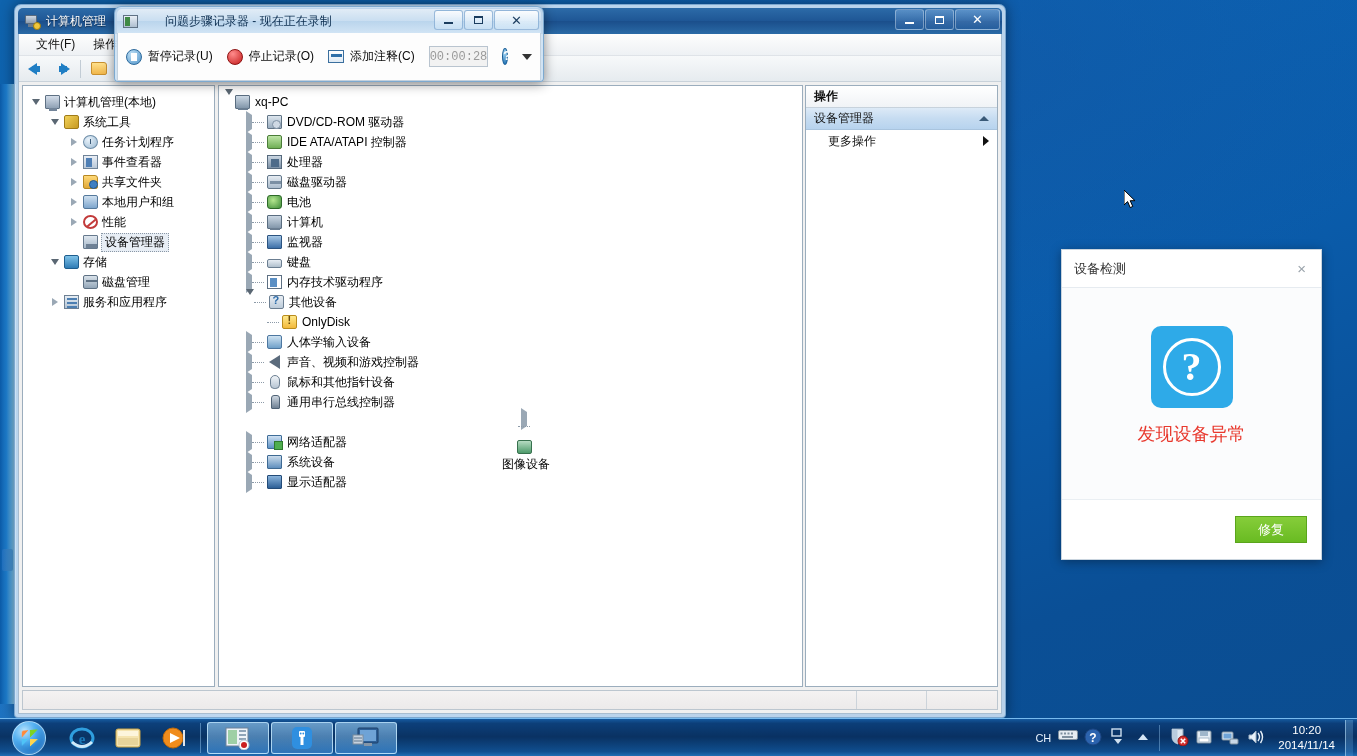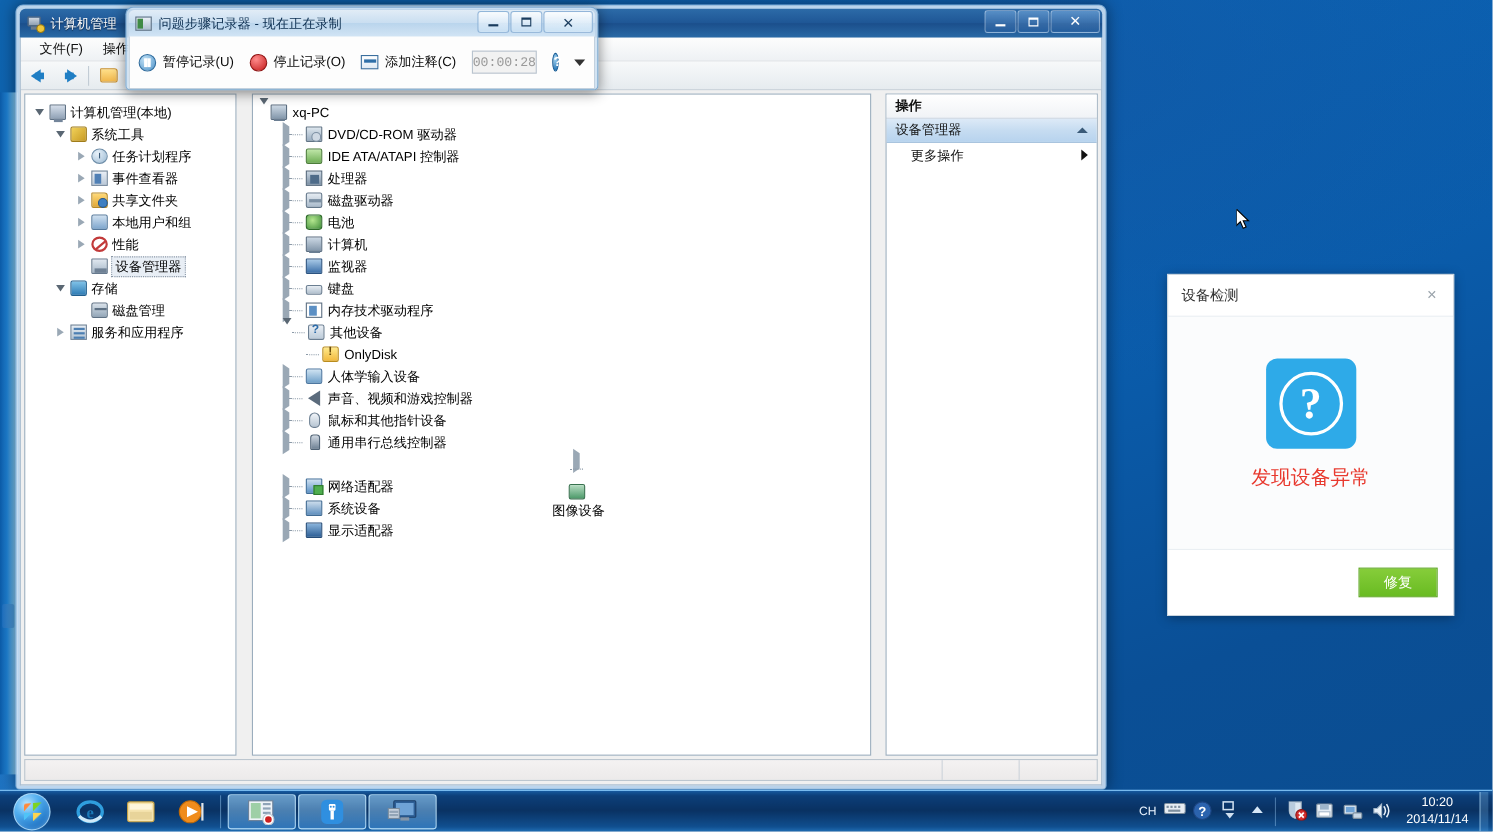--- a/index.html
+++ b/index.html
@@ -126,21 +126,21 @@
     background:#fff; border:1px solid #7f96ab;
   }
   .icon-grid::before {
     content:''; position:absolute; left:0; top:0; right:0; height:4px;
     background: linear-gradient(180deg,#9fc6e6,#6ca3d0);
   }
   .icon-grid::after {
     content:''; position:absolute; left:5px; top:4px; width:1px; bottom:0; background:#9fb4c6;
   }
 
-  #cm-content { flex: 1; display: flex; padding: 3px; gap: 11px; min-height: 0; }
+  #cm-content { flex: 1; display: flex; padding: 3px; gap: 0; min-height: 0; }
 
   .pane {
     background: #fff; border: 1px solid #9badbd; overflow: hidden;
   }
   #pane-tree { width: 193px; flex: 0 0 193px; }
   #pane-mid { flex: 1; margin-left: 3px; }
   #pane-actions { width: 193px; flex: 0 0 193px; margin-left: 2px; border: 1px solid #9badbd; background:#fff; }
 
   .tree { padding: 6px 2px 0 4px; font-size: 12px; color: #000; }
   .trow {
@@ -268,21 +268,21 @@
     position: relative; height: 24px; display:flex; align-items:center;
     padding-left: 6px;
     background: linear-gradient(180deg, rgba(255,255,255,0.55) 0%, rgba(215,233,248,0.5) 49%, rgba(185,215,240,0.5) 51%, rgba(225,240,252,0.55) 100%);
     border-radius: 5px 5px 0 0;
   }
   .psr-icon {
     width: 15px; height: 13px; margin-right: 6px; position:relative; flex:0 0 auto;
     background: linear-gradient(180deg,#e9eff6,#aebfd0); border:1px solid #5f7285;
   }
   .psr-icon::after { content:''; position:absolute; left:1px; top:1px; width:5px; height:9px; background:#3f8a45; }
-  #psr-title-text { font-size: 12px; color: #0a2c4e; white-space: nowrap; }
+  #psr-title-text { font-size: 12px; color: #0a2c4e; white-space: nowrap; margin-left: 21px; }
   #psr-winbtns { position:absolute; right: 2px; top: 1px; display:flex; }
   .psr-btn {
     width: 29px; height: 20px; margin-left: 1px;
     display:flex; align-items:center; justify-content:center;
     border: 1px solid rgba(130,170,210,0.8); border-radius: 3px;
     background: linear-gradient(180deg, rgba(255,255,255,0.8), rgba(200,224,244,0.7));
   }
   .psr-btn.close {
     width: 45px;
     background: linear-gradient(180deg, rgba(255,255,255,0.85), rgba(205,228,246,0.75));

